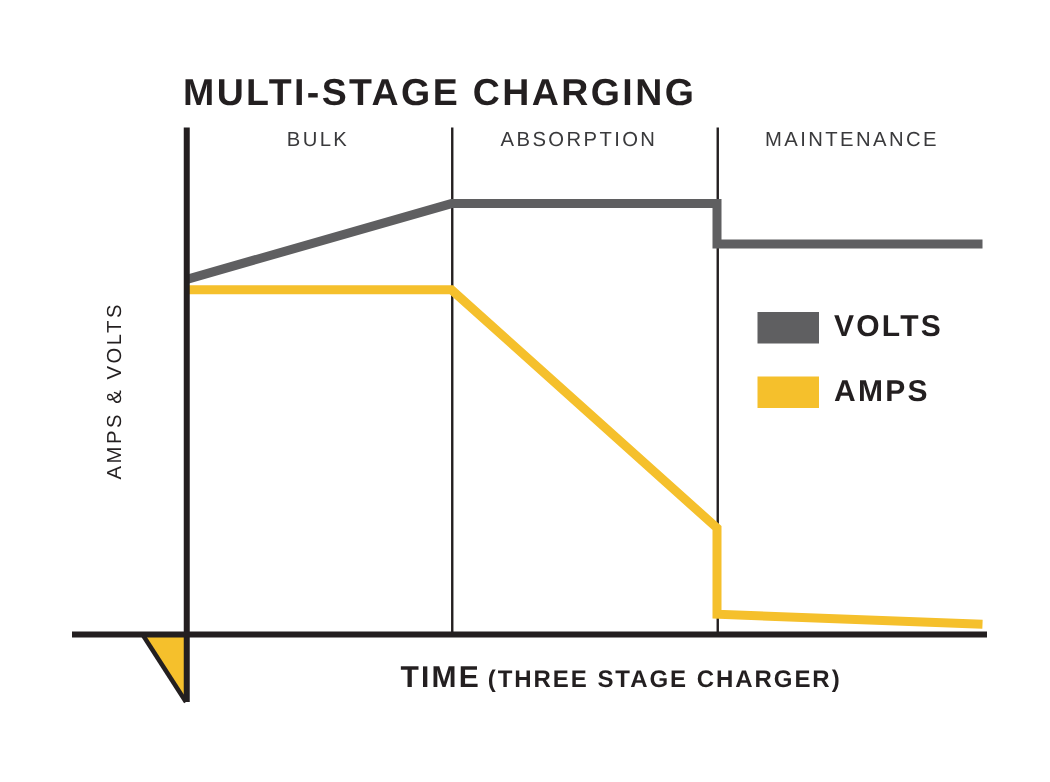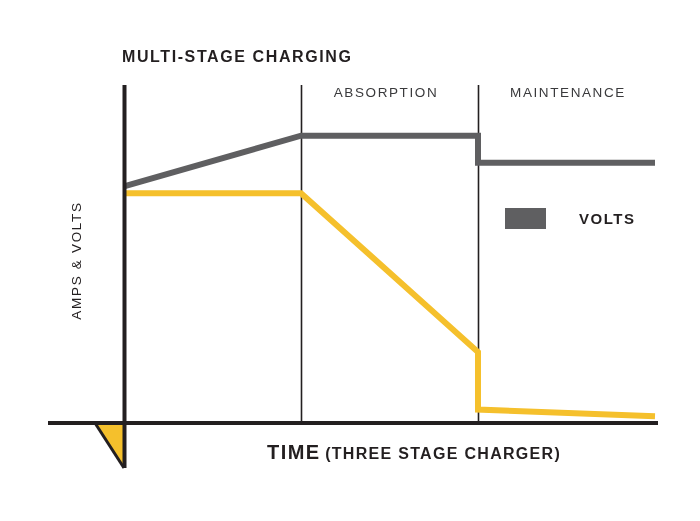--- a/index.html
+++ b/index.html
@@ -28,21 +28,21 @@
     left: 0;
     top: 0;
     width: 700px;
     height: 521px;
     display: block;
   }
   .chart-title {
     position: absolute;
     left: 122px;
     top: 48px;
-    font-size: 16px;
+    font-size: 25px;
     font-weight: bold;
     letter-spacing: 1.6px;
     color: #231f20;
     white-space: nowrap;
   }
   .stage-label {
     position: absolute;
     top: 85px;
     font-size: 13.5px;
     letter-spacing: 1.6px;
@@ -97,35 +97,36 @@
     align-items: center;
     height: 22px;
     margin-bottom: 21px;
   }
   .legend-swatch {
     width: 41px;
     height: 21px;
     flex: 0 0 auto;
   }
   .legend-text {
-    margin-left: 33px;
-    font-size: 15px;
+    margin-left: 10px;
+    font-size: 20px;
     font-weight: bold;
     letter-spacing: 1.5px;
     color: #231f20;
     white-space: nowrap;
   }
 </style>
 </head>
 <body>
 
 <div id="chart-root">
 
   <div class="chart-title">MULTI-STAGE CHARGING</div>
 
+  <div class="stage-label stage-bulk">BULK</div>
   <div class="stage-label stage-maint">MAINTENANCE</div>
   <div class="stage-label stage-abs">ABSORPTION</div>
 
   <div class="y-axis-title">AMPS &amp; VOLTS</div>
 
   <div class="x-axis-title">
     <span class="strong">TIME</span><span>&nbsp;</span><span class="paren">(THREE STAGE CHARGER)</span>
   </div>
 
   <svg class="figure" viewBox="0 0 700 521">
@@ -142,15 +143,19 @@
 
     <line x1="124.5" y1="85" x2="124.5" y2="468" stroke="#231f20" stroke-width="4"></line>
     <line x1="48" y1="423" x2="658" y2="423" stroke="#231f20" stroke-width="4"></line>
   </svg>
 
   <div class="legend">
     <div class="legend-row">
       <span class="legend-swatch" style="background:#5f5f61"></span>
       <span class="legend-text">VOLTS</span>
     </div>
+    <div class="legend-row">
+      <span class="legend-swatch" style="background:#f5c02c"></span>
+      <span class="legend-text">AMPS</span>
+    </div>
   </div>
 
 </div>
 
 </body></html>

